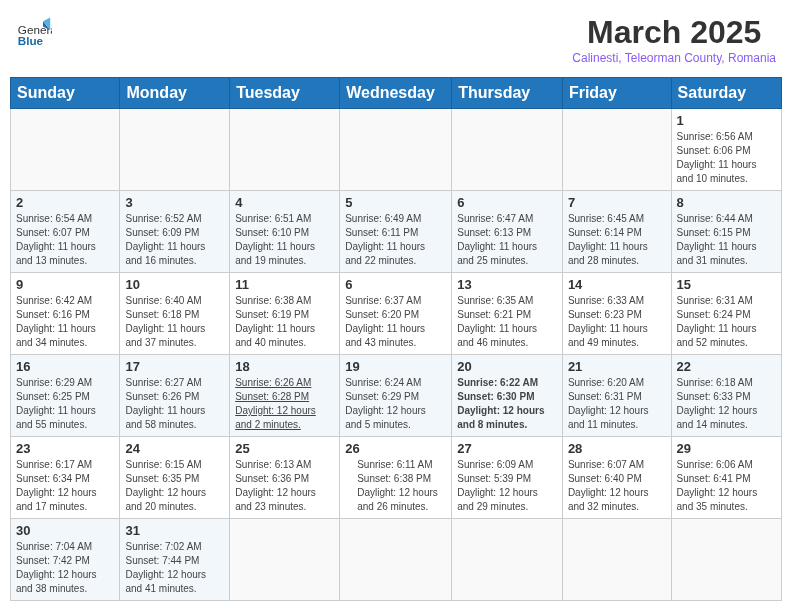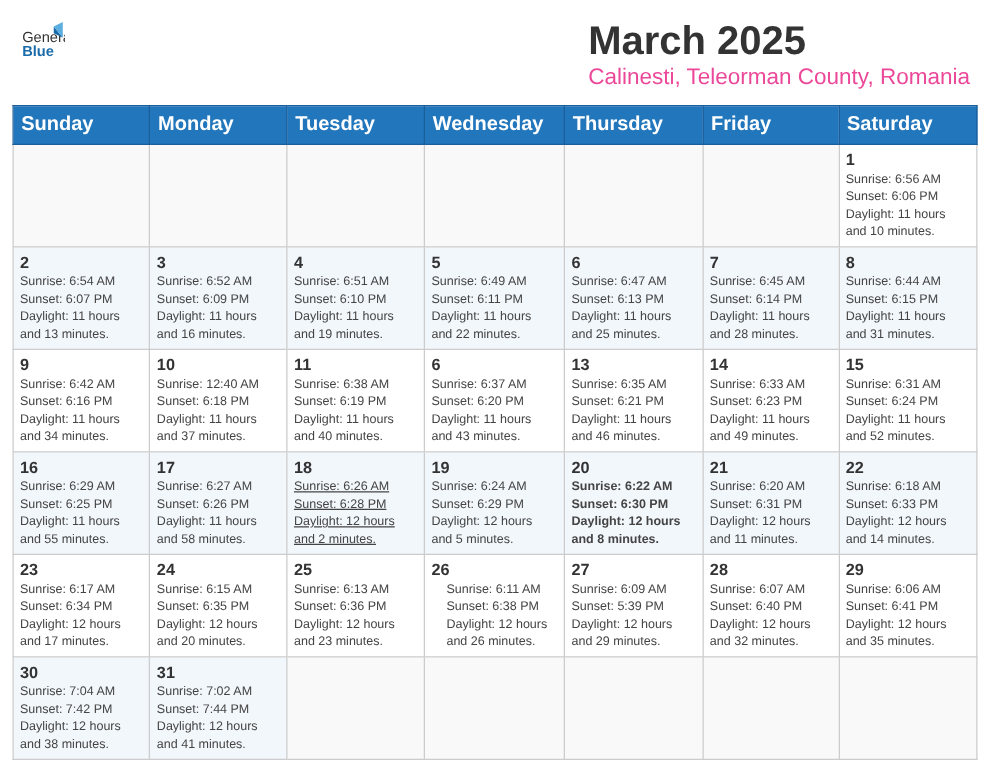--- a/index.html
+++ b/index.html
@@ -20,30 +20,30 @@
     .logo {
       display: flex;
       align-items: center;
       gap: 4px;
     }
     .logo-icon {
       width: 36px;
       height: 36px;
     }
     .title-area {
-      text-align: left;
+      text-align: center;
     }
     .month-title {
       font-size: 32px;
       font-weight: bold;
       color: #333;
     }
     .location-title {
-      font-size: 18px;
-      color: #ec4899;
+      font-size: 12px;
+      color: #8b5cf6;
     }
     .calendar {
       width: 100%;
       border-collapse: collapse;
       border: 1px solid #ccc;
     }
     .calendar th {
       background-color: #2176bc;
       color: #fff;
       text-align: left;
@@ -183,21 +183,21 @@
       <tr>
         <td>
           <span class="day-num">9</span>
           <div class="day-info" style="white-space: pre-line;">Sunrise: 6:42 AM
 Sunset: 6:16 PM
 Daylight: 11 hours
 and 34 minutes.</div>
         </td>
         <td>
           <span class="day-num">10</span>
-          <div class="day-info" style="white-space: pre-line;">Sunrise: 12:40 AM
+          <div class="day-info" style="white-space: pre-line;">Sunrise: 6:40 AM
 Sunset: 6:18 PM
 Daylight: 11 hours
 and 37 minutes.</div>
         </td>
         <td>
           <span class="day-num">11</span>
           <div class="day-info" style="white-space: pre-line;">Sunrise: 6:38 AM
 Sunset: 6:19 PM
 Daylight: 11 hours
 and 40 minutes.</div>

